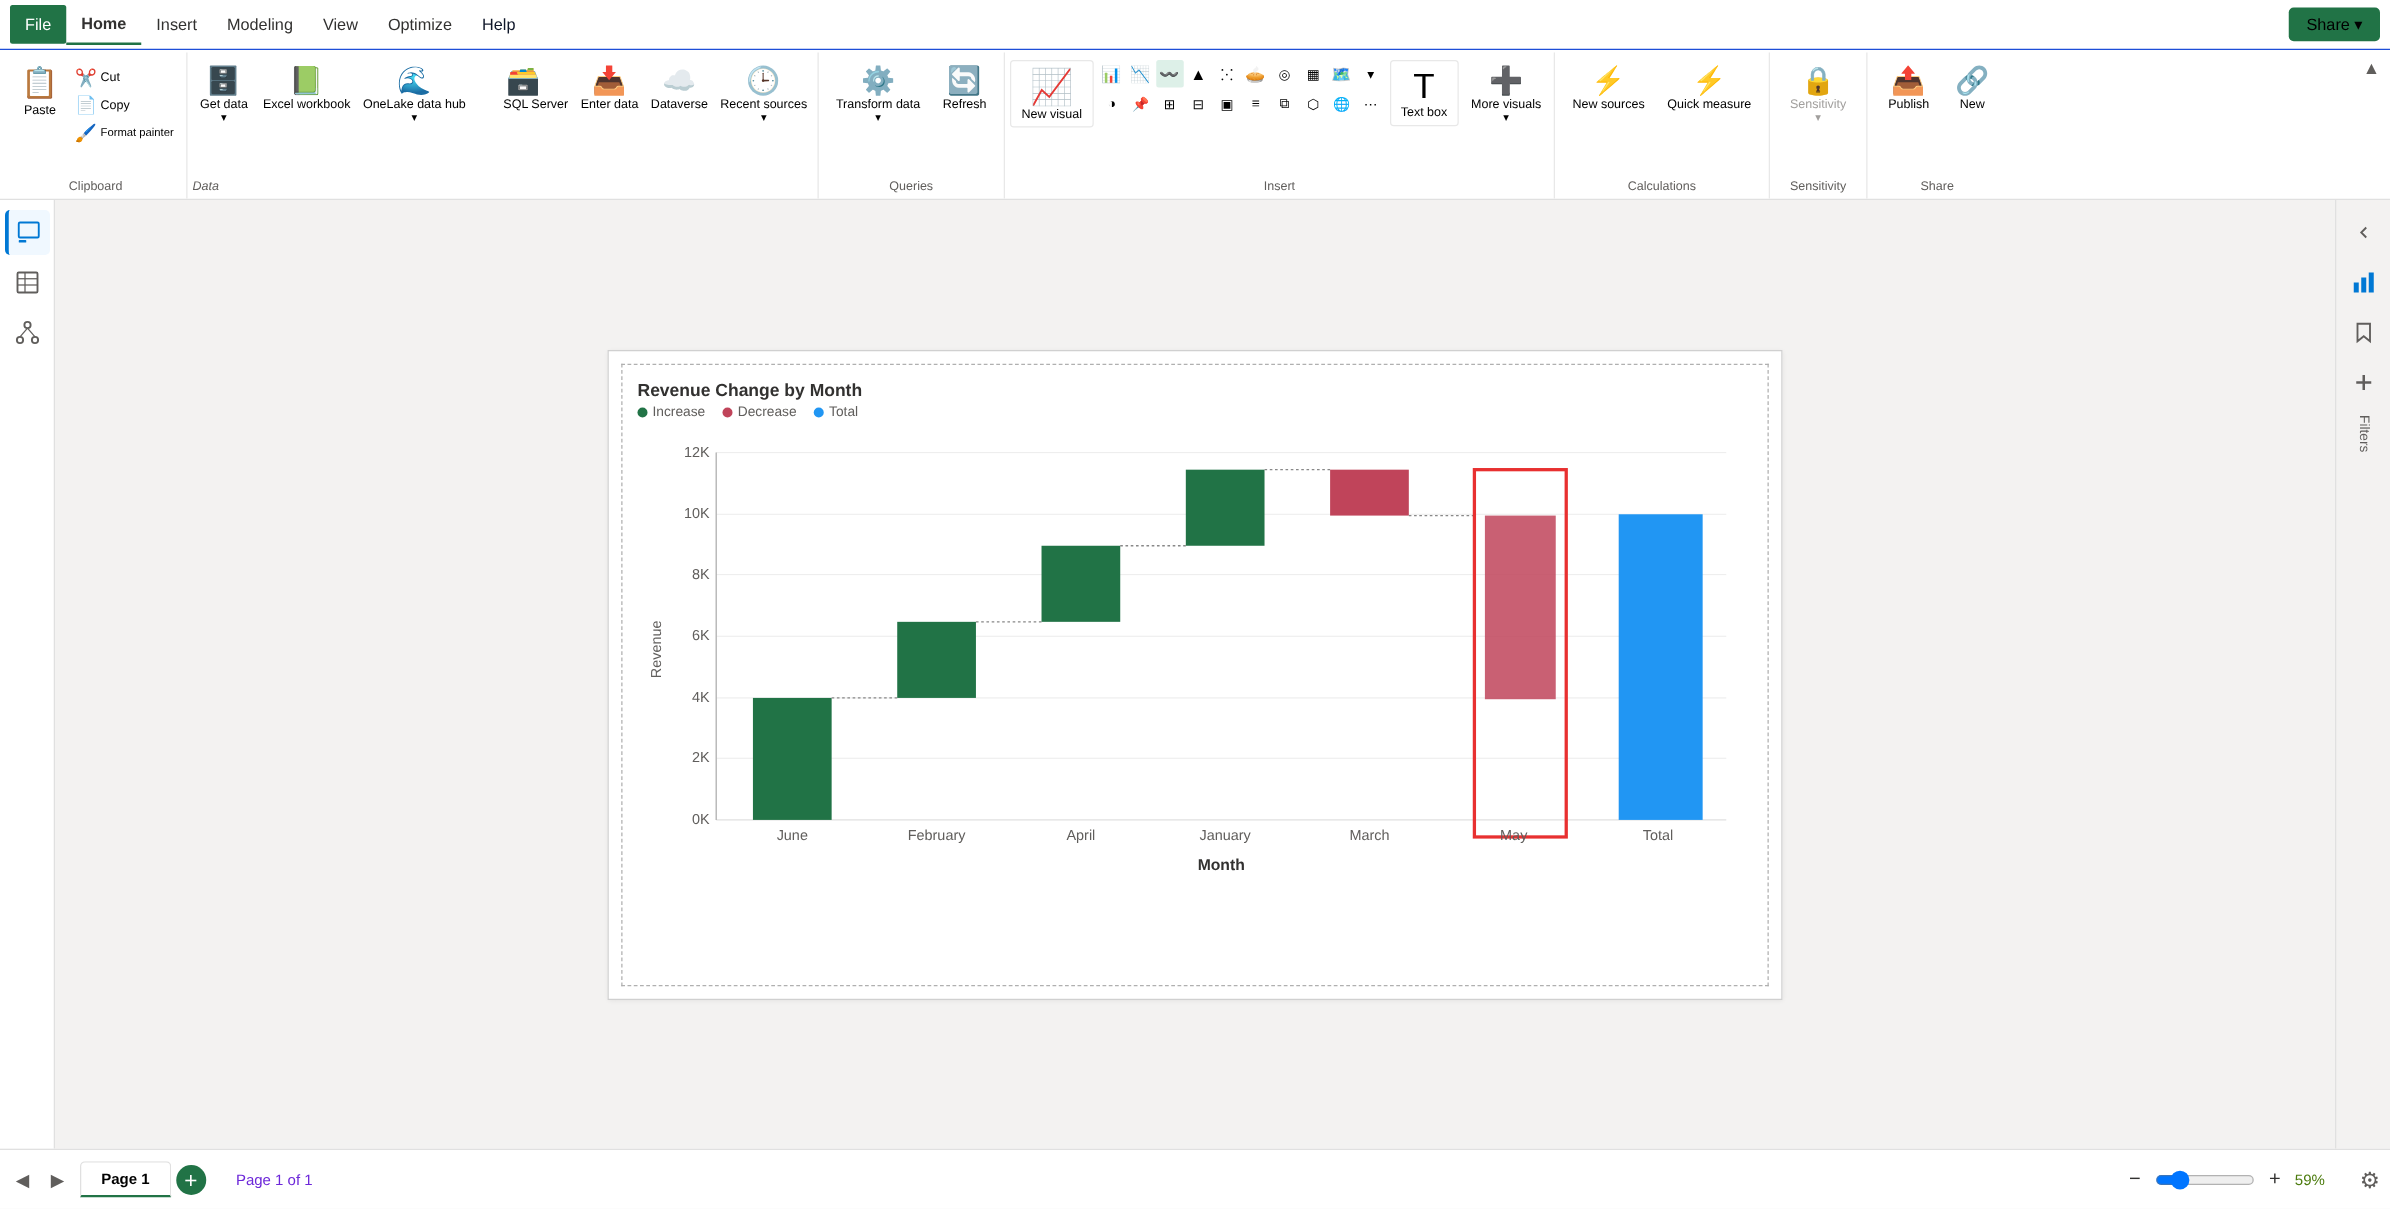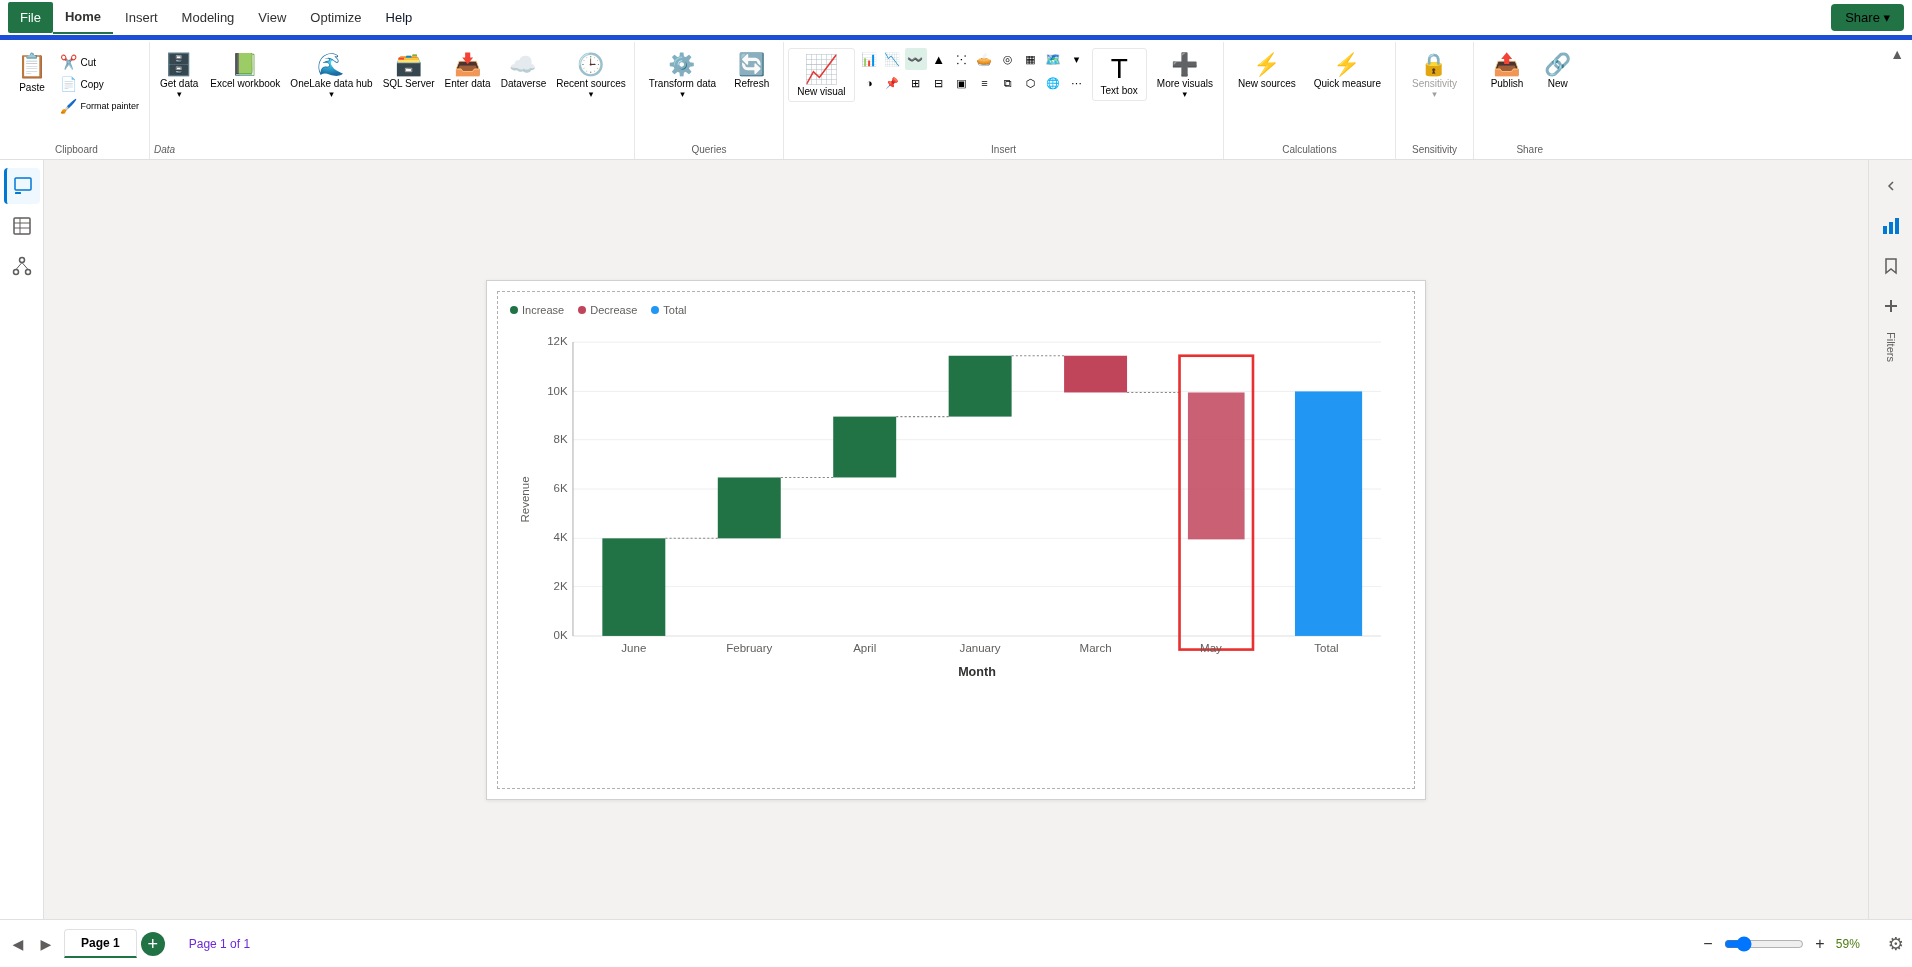--- a/index.html
+++ b/index.html
@@ -14,21 +14,21 @@
     .right-sidebar { position: absolute; right: 0; top: 160px; width: 44px; background: #f3f2f1; border-left: 1px solid #e0e0e0; display: flex; flex-direction: column; align-items: center; padding-top: 8px; gap: 4px; height: calc(967px - 160px - 48px); }
     .right-sidebar-btn { width: 36px; height: 36px; display: flex; align-items: center; justify-content: center; cursor: pointer; border-radius: 4px; color: #605e5c; font-size: 18px; }
     .right-sidebar-label { font-size: 10px; color: #605e5c; writing-mode: vertical-rl; transform: rotate(180deg); margin-top: 4px; }
 
     
     .canvas-area { position: absolute; left: 44px; right: 44px; top: 160px; bottom: 48px; background: #f3f2f1; display: flex; align-items: center; justify-content: center; overflow: auto; }
   </style>
 </head>
 <body>
 
-<div style="display:flex; align-items:center; background:#fff; border-bottom:5px solid #1d4ed8; height:40px; padding:0 8px;">
+<div style="display:flex; align-items:center; background:#fff; border-bottom:1px solid #1d4ed8; height:40px; padding:0 8px;">
   <span style="padding:8px 12px; font-size:13px; cursor:pointer; color:#fff; background:#217346; border-radius:2px;">File</span>
   <span style="padding:8px 12px; font-size:13px; cursor:pointer; color:#323130; font-weight:600; border-bottom:2px solid #217346;">Home</span>
   <span style="padding:8px 12px; font-size:13px; cursor:pointer; color:#323130;">Insert</span>
   <span style="padding:8px 12px; font-size:13px; cursor:pointer; color:#323130;">Modeling</span>
   <span style="padding:8px 12px; font-size:13px; cursor:pointer; color:#323130;">View</span>
   <span style="padding:8px 12px; font-size:13px; cursor:pointer; color:#323130;">Optimize</span>
   <span style="padding:8px 12px; font-size:13px; cursor:pointer; color:#0f172a;">Help</span>
   <div style="margin-left:auto; display:flex; align-items:center; gap:4px;">
     <button style="background:#217346; color:#000000; border:none; padding:6px 14px; border-radius:4px; cursor:pointer; font-size:13px; display:flex; align-items:center; gap:4px;">Share ▾</button>
   </div>
@@ -73,21 +73,21 @@
         <span style="font-size:22px; color:#217346;">📗</span>
         <span style="font-size:10px;">Excel workbook</span>
       </button>
       <button style="display:flex;flex-direction:column;align-items:center;padding:4px 4px;cursor:pointer;border-radius:3px;border:none;background:transparent;font-size:10px;min-width:50px;">
         <span style="font-size:22px;">🌊</span>
         <span style="font-size:10px;white-space:nowrap;">OneLake data hub</span>
         <span style="font-size:9px;">▾</span>
       </button>
       <button style="display:flex;flex-direction:column;align-items:center;padding:4px 4px;cursor:pointer;border-radius:3px;border:none;background:transparent;font-size:10px;min-width:44px;">
         <span style="font-size:22px;">🗃️</span>
-        <span style="font-size:10px;">SQL Server</span>
+        <span style="font-size:10px;margin-left:20px;">SQL Server</span>
       </button>
       <button style="display:flex;flex-direction:column;align-items:center;padding:4px 4px;cursor:pointer;border-radius:3px;border:none;background:transparent;font-size:10px;min-width:44px;">
         <span style="font-size:22px;">📥</span>
         <span style="font-size:10px;">Enter data</span>
       </button>
       <button style="display:flex;flex-direction:column;align-items:center;padding:4px 4px;cursor:pointer;border-radius:3px;border:none;background:transparent;font-size:10px;min-width:44px;">
         <span style="font-size:22px;">☁️</span>
         <span style="font-size:10px;">Dataverse</span>
       </button>
       <button style="display:flex;flex-direction:column;align-items:center;padding:4px 4px;cursor:pointer;border-radius:3px;border:none;background:transparent;font-size:10px;min-width:44px;">
@@ -229,20 +229,21 @@
         <circle cx="16" cy="16" r="2.5" fill="none" stroke="#605e5c" stroke-width="1.5"></circle>
         <line x1="10" y1="6.5" x2="4" y2="13.5" stroke="#605e5c" stroke-width="1"></line>
         <line x1="10" y1="6.5" x2="16" y2="13.5" stroke="#605e5c" stroke-width="1"></line>
       </svg>
   </div>
 </div>
 
 <div class="canvas-area">
   <div style="width:940px; height:520px; background:#fff; position:relative; border:1px solid #d0d0d0; box-shadow:0 1px 4px rgba(0,0,0,0.08);">
     <div style="position:absolute; top:10px; left:10px; right:10px; bottom:10px; border:1.5px dashed #b0b0b0; padding:12px;">
+      <div style="font-size:14px; font-weight:600; color:#323130; margin-bottom:4px;">Revenue Change by Month</div>
       
       <div style="display:flex; gap:14px; font-size:11px; color:#605e5c; margin-bottom:4px;">
         <div style="display:flex; align-items:center; gap:4px;">
           <div style="width:8px;height:8px;border-radius:50%;background:#217346;"></div>
           <span>Increase</span>
         </div>
         <div style="display:flex; align-items:center; gap:4px;">
           <div style="width:8px;height:8px;border-radius:50%;background:#c0445a;"></div>
           <span>Decrease</span>
         </div>

